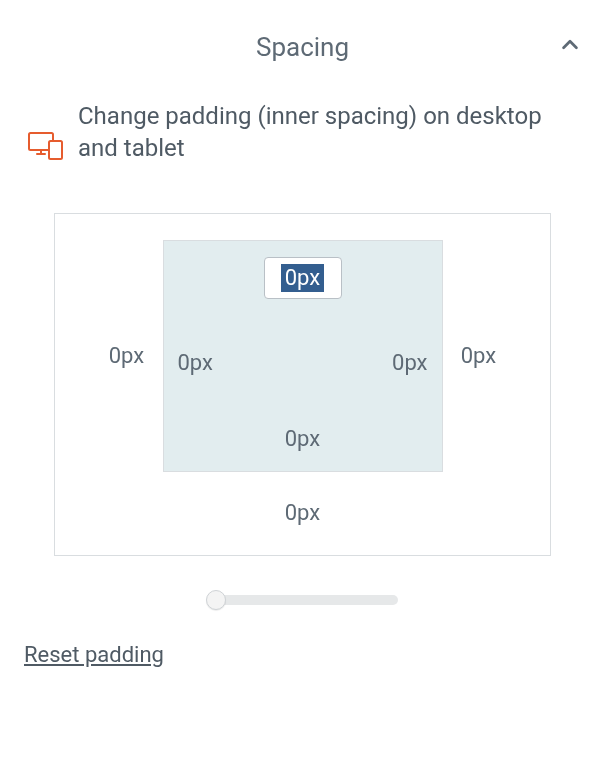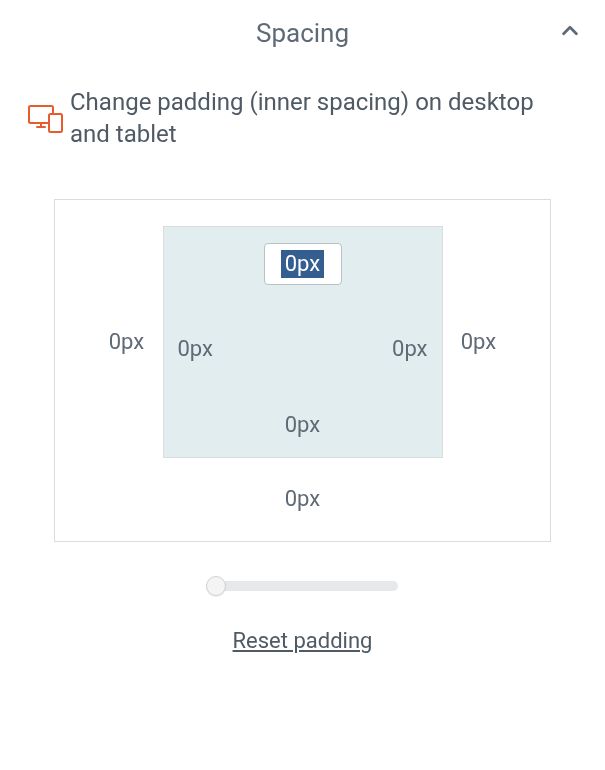--- a/index.html
+++ b/index.html
@@ -4,21 +4,21 @@
 <style>
   * { box-sizing: border-box; margin: 0; padding: 0; }
   body {
     font-family: -apple-system, BlinkMacSystemFont, "Segoe UI", Roboto, "Helvetica Neue", Arial, sans-serif;
     background: #fff;
     color: #5e6a75;
     width: 605px;
     height: 770px;
   }
   .panel {
-    padding: 18px 24px 30px 24px;
+    padding: 32px 24px 30px 24px;
   }
   .header {
     display: flex;
     align-items: center;
     justify-content: center;
     position: relative;
     margin-bottom: 38px;
   }
   .header-title {
     font-size: 26px;
@@ -27,22 +27,22 @@
   }
   .header-chevron {
     position: absolute;
     right: 0;
     top: 2px;
     color: #5e6a75;
     cursor: pointer;
   }
   .description-row {
     display: flex;
-    align-items: center;
-    gap: 6px;
+    align-items: flex-end;
+    gap: 14px;
     margin-bottom: 48px;
     padding: 0 4px;
   }
   .devices-icon {
     flex-shrink: 0;
     margin-top: 6px;
   }
   .description-text {
     font-size: 24px;
     line-height: 1.35;
@@ -143,21 +143,20 @@
     left: 0;
     width: 20px;
     height: 20px;
     border-radius: 50%;
     background: #f4f4f4;
     border: 1px solid #cfd3d6;
     transform: translate(-2px, -50%);
     box-shadow: 0 1px 1px rgba(0,0,0,0.08);
   }
   .reset-row {
-    text-align: center;
   }
   .reset-link {
     font-size: 22px;
     color: #4f5a64;
     text-decoration: underline;
     cursor: pointer;
   }
 </style>
 </head>
 <body>

